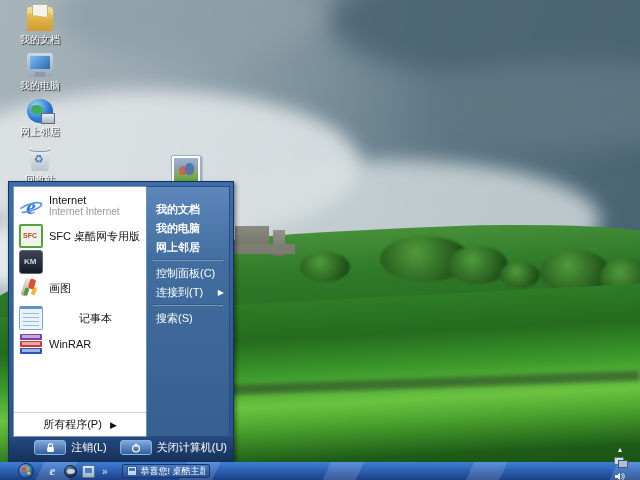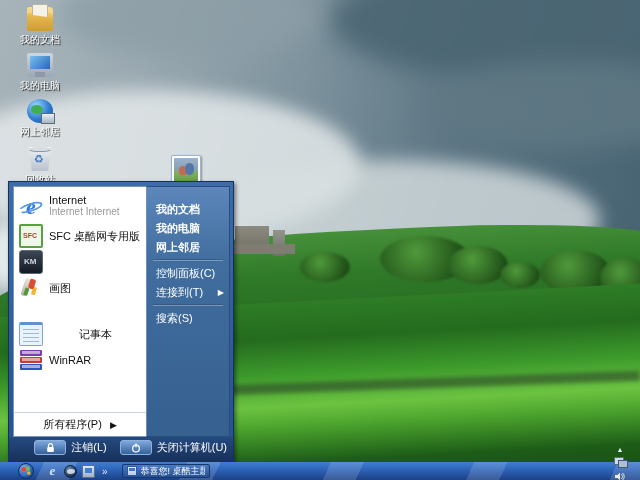--- a/index.html
+++ b/index.html
@@ -215,21 +215,21 @@
 
         <div class="mitem">
           <div class="micon g-km"></div>
         </div>
 
         <div class="mitem">
           <div class="micon g-paint"></div>
           <span class="mlabel">画图</span>
         </div>
 
-        <div class="mitem" style="margin-top:20px;gap:36px;">
+        <div class="mitem" style="margin-top:4px;gap:36px;">
           <div class="micon g-note"></div>
           <span class="mlabel">记事本</span>
         </div>
 
         <div class="mitem">
           <div class="micon g-rar"></div>
           <span class="mlabel">WinRAR</span>
         </div>
 
         <div class="allprog">

